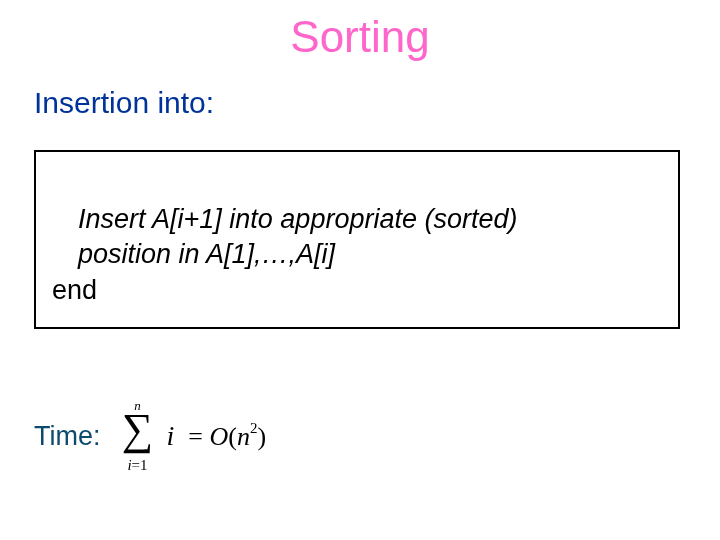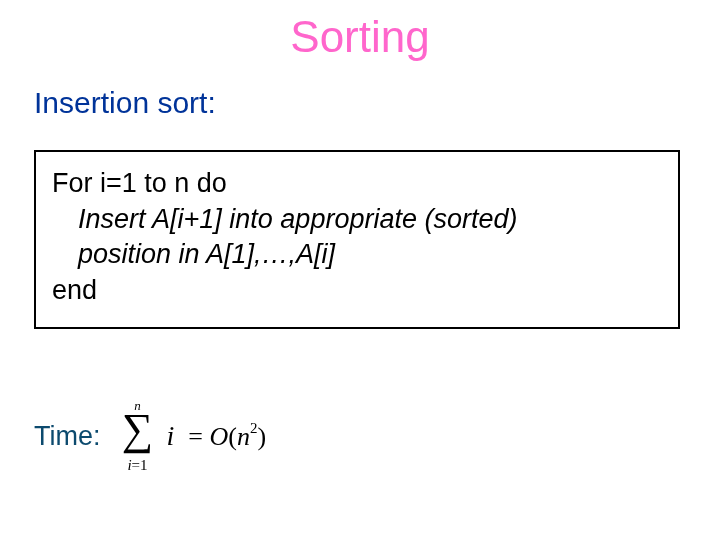--- a/index.html
+++ b/index.html
@@ -124,24 +124,24 @@
     top: -2px;
   }
 </style>
 </head>
 <body>
 
 <div class="slide">
 
   <div class="title">Sorting</div>
 
-  <div class="subtitle">Insertion sort:</div>
+  <div class="subtitle">Insertion into:</div>
 
   <div class="box">
-    <span>For i=1 to n do</span><br>
+    <br>
     <span class="indent">Insert A[i+1] into appropriate (sorted)</span>
     <span class="indent">position in A[1],…,A[i]</span>
     <span>end</span>
   </div>
 
   <div class="time-row">
     <span class="time-label">Time:</span>
 
     <span class="sum-block">
       <span class="sum-upper">n</span>

